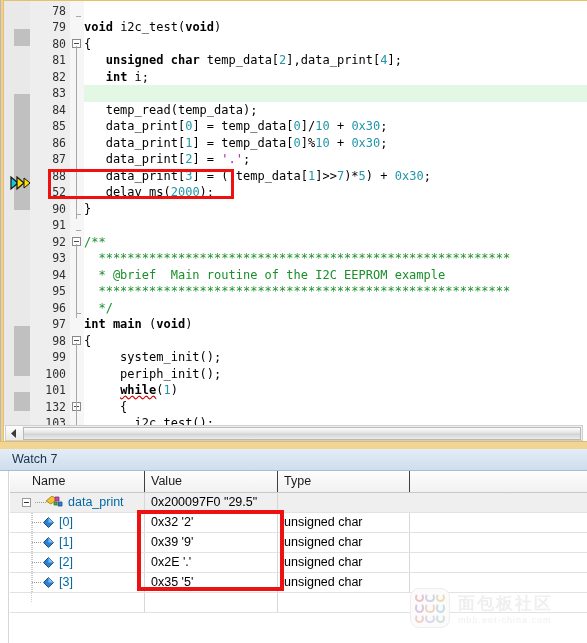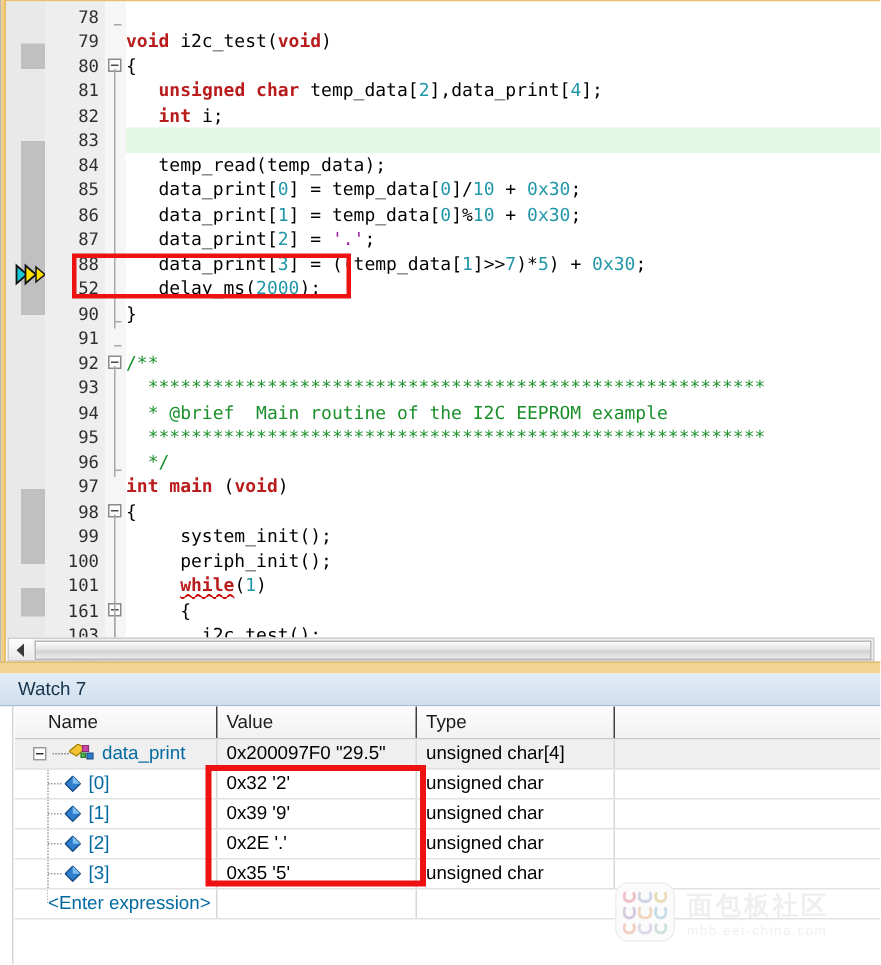--- a/index.html
+++ b/index.html
@@ -86,21 +86,21 @@
     overflow: hidden;
     background: #ffffff;
   }
   .cline {
     position: absolute; left: 0; right: 0; height: 16.5px;
     white-space: pre;
     font-family: "DejaVu Sans Mono", monospace;
     font-size: 12px; line-height: 16.5px; color: #000000;
   }
   .hl-line { background: #e2f7e4; }
-  .kw   { color: #b91c1c; font-weight: bold; }
+  .kw   { color: #000000; font-weight: bold; }
   .num  { color: #2196a8; }
   .chr  { color: #a020a0; }
   .cmt  { color: #1a8f2a; }
   .idt  { color: #000000; }
   .squiggle {
     text-decoration: underline wavy #cc0000;
     text-decoration-skip-ink: none;
   }
   #caret {
     position: absolute; width: 1px; height: 13px; background: #000;
@@ -260,21 +260,21 @@
         <div class="lnum" style="top: 232.5px;">92</div>
         <div class="lnum" style="top: 249px;">93</div>
         <div class="lnum" style="top: 265.5px;">94</div>
         <div class="lnum" style="top: 282px;">95</div>
         <div class="lnum" style="top: 298.5px;">96</div>
         <div class="lnum" style="top: 315px;">97</div>
         <div class="lnum" style="top: 331.5px;">98</div>
         <div class="lnum" style="top: 348px;">99</div>
         <div class="lnum" style="top: 364.5px;">100</div>
         <div class="lnum" style="top: 381px;">101</div>
-        <div class="lnum" style="top: 397.5px;">161</div>
+        <div class="lnum" style="top: 397.5px;">132</div>
         <div class="lnum" style="top: 414px;">103</div>
         <div class="lnum" style="top: 430.5px;">104</div>
       </div>
     <div id="fold-margin">
         <div class="fold-end" style="top: 14.5px;"></div>
         <div class="fold-box" style="top: 37.5px;"></div>
         <div class="fold-end" style="top: 212.5px;"></div>
         <div class="fold-end" style="top: 229px;"></div>
         <div class="fold-box" style="top: 235.5px;"></div>
         <div class="fold-end" style="top: 311.5px;"></div>
@@ -351,21 +351,20 @@
                   <polygon points="0,5 6,0 11,3 5,8" fill="#f2c230" stroke="#a8820a" stroke-width="0.9"></polygon>
                   <polygon points="9,1 13,1 13,5 9,5" fill="#cc44aa" stroke="#8c2f74" stroke-width="0.8"></polygon>
                   <polygon points="12,6 16,6 16,10 12,10" fill="#2f7fd0" stroke="#1a4f86" stroke-width="0.8"></polygon>
                   <polygon points="8,6 11,6 11,9 8,9" fill="#49b04a" stroke="#2a7a2b" stroke-width="0.8"></polygon>
                 </svg>
               </span>
               <span class="node-label">data_print</span>
             </div>
           </div>
           <div class="gcell c1">0x200097F0 "29.5"</div>
-          <div class="gcell c2">unsigned char[4]</div>
           <div class="gcell c3"></div>
         </div>
         <div class="grow" style="top: 42px;">
           <div class="gcell c0">
             <div class="tree-wrap">
               <div style="width: 36px; flex: 0 0 auto; height: 19px;"><svg width="36" height="19">
                   <line x1="22" y1="0" x2="22" y2="19" stroke="#9a9a9a" stroke-width="1" stroke-dasharray="1,1"></line>
                   <line x1="22" y1="9.5" x2="31" y2="9.5" stroke="#9a9a9a" stroke-width="1" stroke-dasharray="1,1"></line>
                 </svg></div>
               <span style="display: flex; margin-left: -3px;">
@@ -441,21 +440,20 @@
           <div class="gcell c2">unsigned char</div>
           <div class="gcell c3"></div>
         </div>
         <div class="grow" style="top: 122px;">
           <div class="gcell c0">
             <div class="tree-wrap">
               <div style="width: 22px; flex: 0 0 auto; height: 19px;"><svg width="22" height="19">
                   <line x1="22" y1="0" x2="22" y2="9.5" stroke="#9a9a9a" stroke-width="1" stroke-dasharray="1,1"></line>
                   <line x1="22" y1="9.5" x2="22" y2="9.5" stroke="#9a9a9a" stroke-width="1"></line>
                 </svg></div>
-              <span class="node-label" style="margin-left: 0px;">&lt;Enter expression&gt;</span>
             </div>
           </div>
           <div class="gcell c1"></div>
           <div class="gcell c2" style="border-right: none;"></div>
           <div class="gcell c3" style="border-right: none;"></div>
         </div>
       </div>
   </div>
 
   <div id="watch-redbox"></div>

